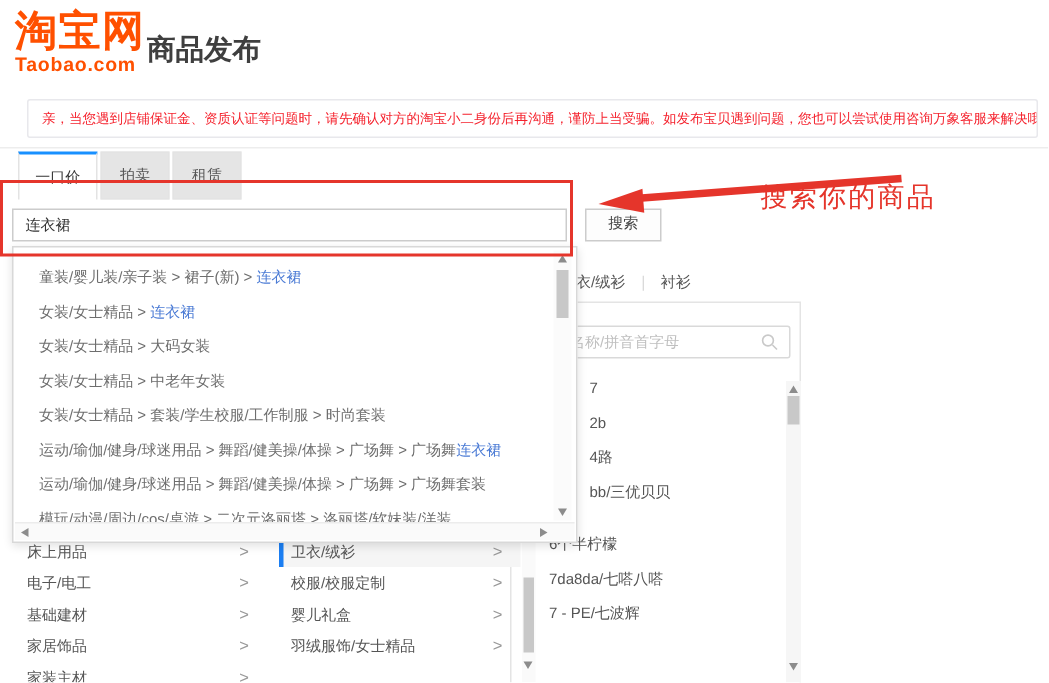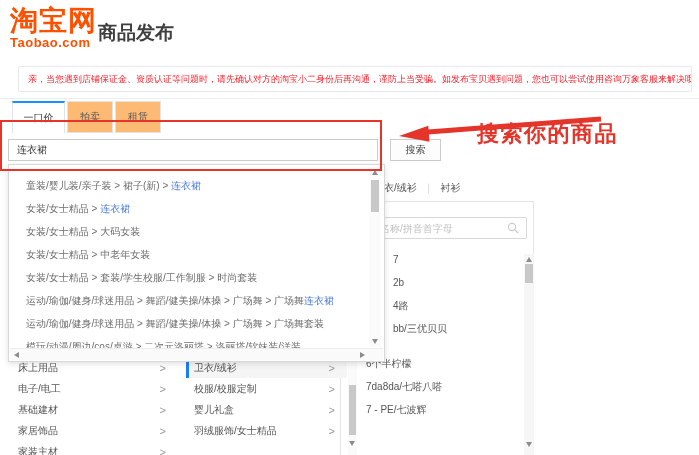--- a/index.html
+++ b/index.html
@@ -16,21 +16,21 @@
   .page-title{position:absolute;left:98px;top:20px;font-size:19px;font-weight:600;color:#3f3f3f;}
 
   
   .notice{position:absolute;left:18px;top:66px;width:674px;height:26px;border:1px solid #e8e8ec;border-radius:2px;
     display:flex;align-items:center;padding-left:9px;font-size:9px;color:var(--notice);white-space:nowrap;overflow:hidden;}
 
   .hairline{position:absolute;left:0;top:98px;width:699px;height:1px;background:#ededed;}
 
   
   .tabs{position:absolute;left:12px;top:101px;height:32px;display:flex;}
-  .tab{height:32px;margin-right:2px;background:#fdba74;border:1px solid #e3e3e3;
+  .tab{height:32px;margin-right:2px;background:#e5e5e5;border:1px solid #e3e3e3;
     display:flex;align-items:center;justify-content:center;font-size:10px;color:#555;}
   .tab.t0{width:53px}.tab.t1{width:46px}.tab.t2{width:46px}
   .tab.active{background:#fff;border-bottom:none;border-top:2px solid var(--blue);color:#333;}
 
   
   .search-input{position:absolute;left:8px;top:139px;width:370px;height:22px;border:1px solid #ccc;background:#fff;
     font-size:10px;color:#333;padding:0 8px;outline:none;border-radius:0;}
   .search-btn{position:absolute;left:390px;top:139px;width:51px;height:22px;border:1px solid #ccc;background:#fdfdfd;
     font-size:10px;color:#444;text-align:center;line-height:20px;cursor:pointer;}
 
@@ -82,21 +82,21 @@
 
   
   .tri-up{width:0;height:0;border-left:3px solid transparent;border-right:3px solid transparent;border-bottom:5px solid #8c8c8c;}
   .tri-down{width:0;height:0;border-left:3px solid transparent;border-right:3px solid transparent;border-top:5px solid #8c8c8c;}
   .tri-left{width:0;height:0;border-top:3px solid transparent;border-bottom:3px solid transparent;border-right:5px solid #8c8c8c;}
   .tri-right{width:0;height:0;border-top:3px solid transparent;border-bottom:3px solid transparent;border-left:5px solid #8c8c8c;}
 
   
   .ann-box{position:absolute;left:0;top:120px;width:382px;height:51px;border:2.5px solid var(--ann);z-index:10;pointer-events:none;}
   .ann-arrow{position:absolute;left:396px;top:110px;z-index:10;pointer-events:none;}
-  .ann-label{position:absolute;left:477px;top:119px;font-size:22px;font-weight:700;letter-spacing:1.5px;color:var(--ann);z-index:10;}
+  .ann-label{position:absolute;left:507px;top:119px;font-size:18px;font-weight:400;letter-spacing:1.5px;color:var(--ann);z-index:10;}
 </style>
 </head>
 <body>
 
 <div class="page">
 
   <div class="logo">
     <div class="logo-cn">淘宝网</div>
     <div class="logo-en">Taobao.com</div>
   </div>

